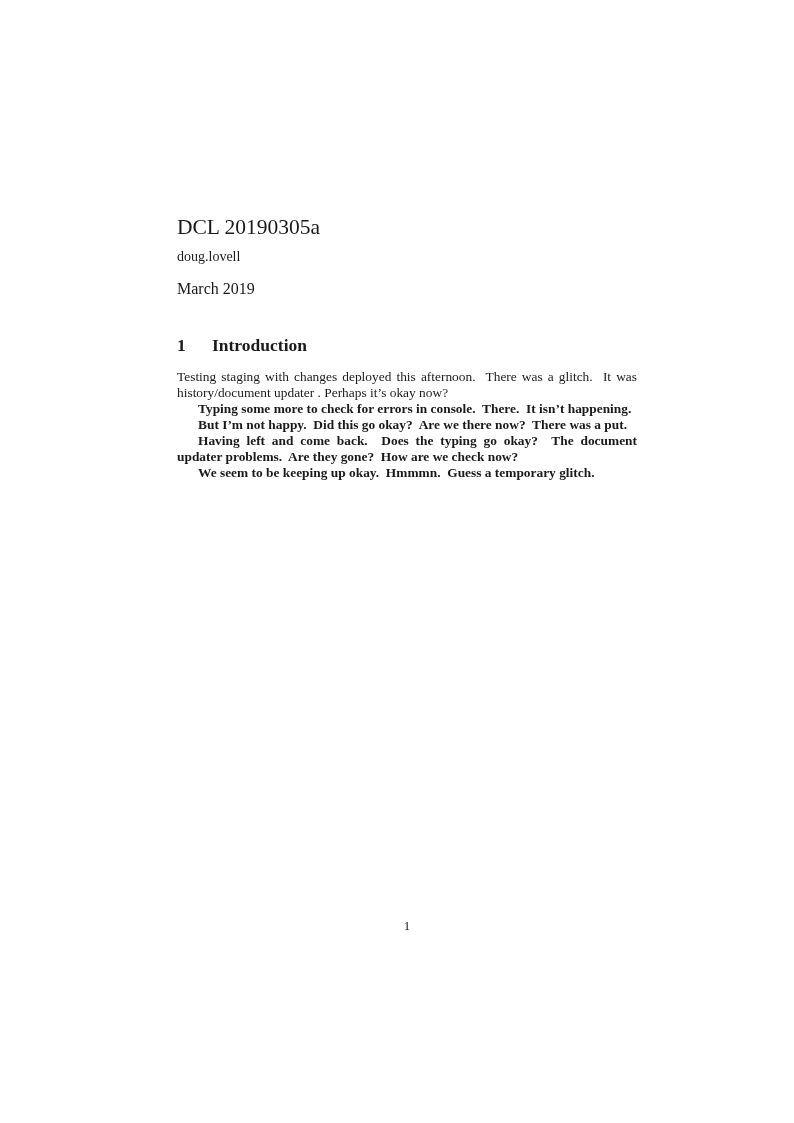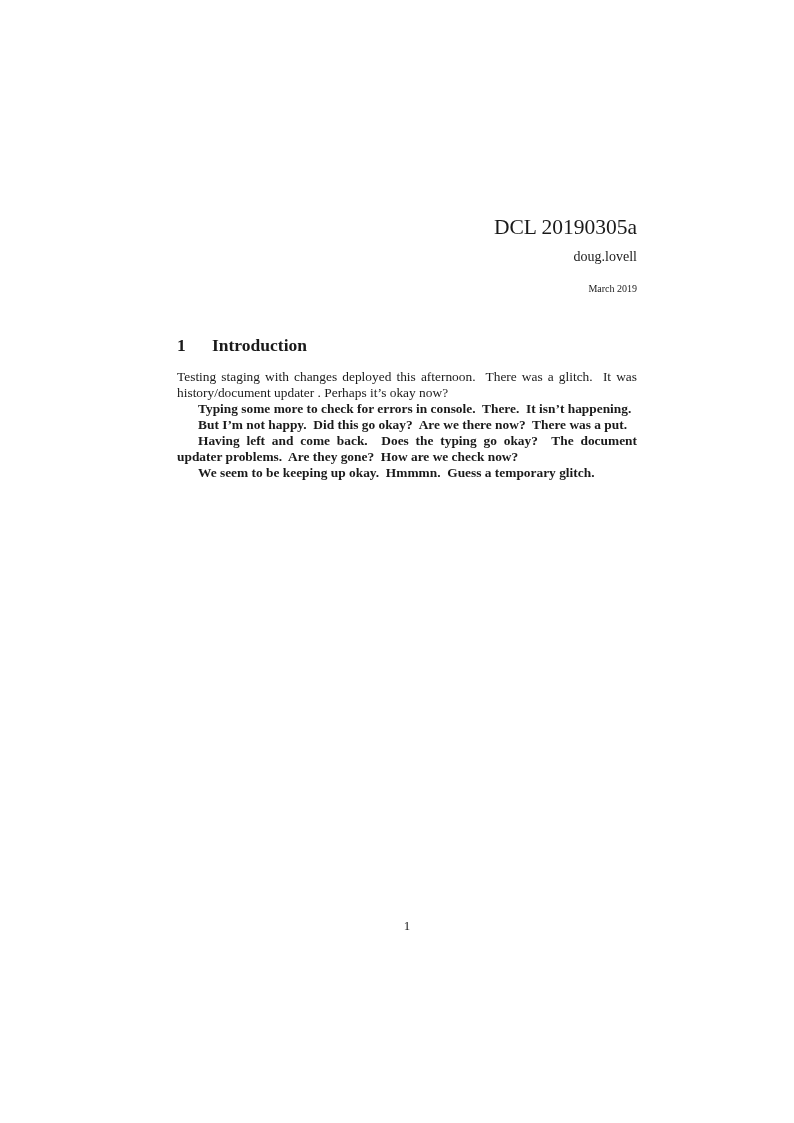--- a/index.html
+++ b/index.html
@@ -19,38 +19,38 @@
   }
 
   .content {
     position: absolute;
     left: 177px;
     top: 214px;
     width: 460px;
   }
 
   .title-block {
-    text-align: right;
+    text-align: left;
   }
 
   .doc-title {
     font-size: 21.5px;
     font-weight: normal;
     line-height: 26px;
   }
 
   .doc-author {
     margin-top: 8px;
     font-size: 14px;
     line-height: 17px;
   }
 
   .doc-date {
     margin-top: 15px;
-    font-size: 10px;
+    font-size: 16px;
     line-height: 17px;
   }
 
   .section-heading {
     margin-top: 37px;
     font-size: 17.5px;
     font-weight: bold;
     line-height: 22px;
     display: flex;
   }

